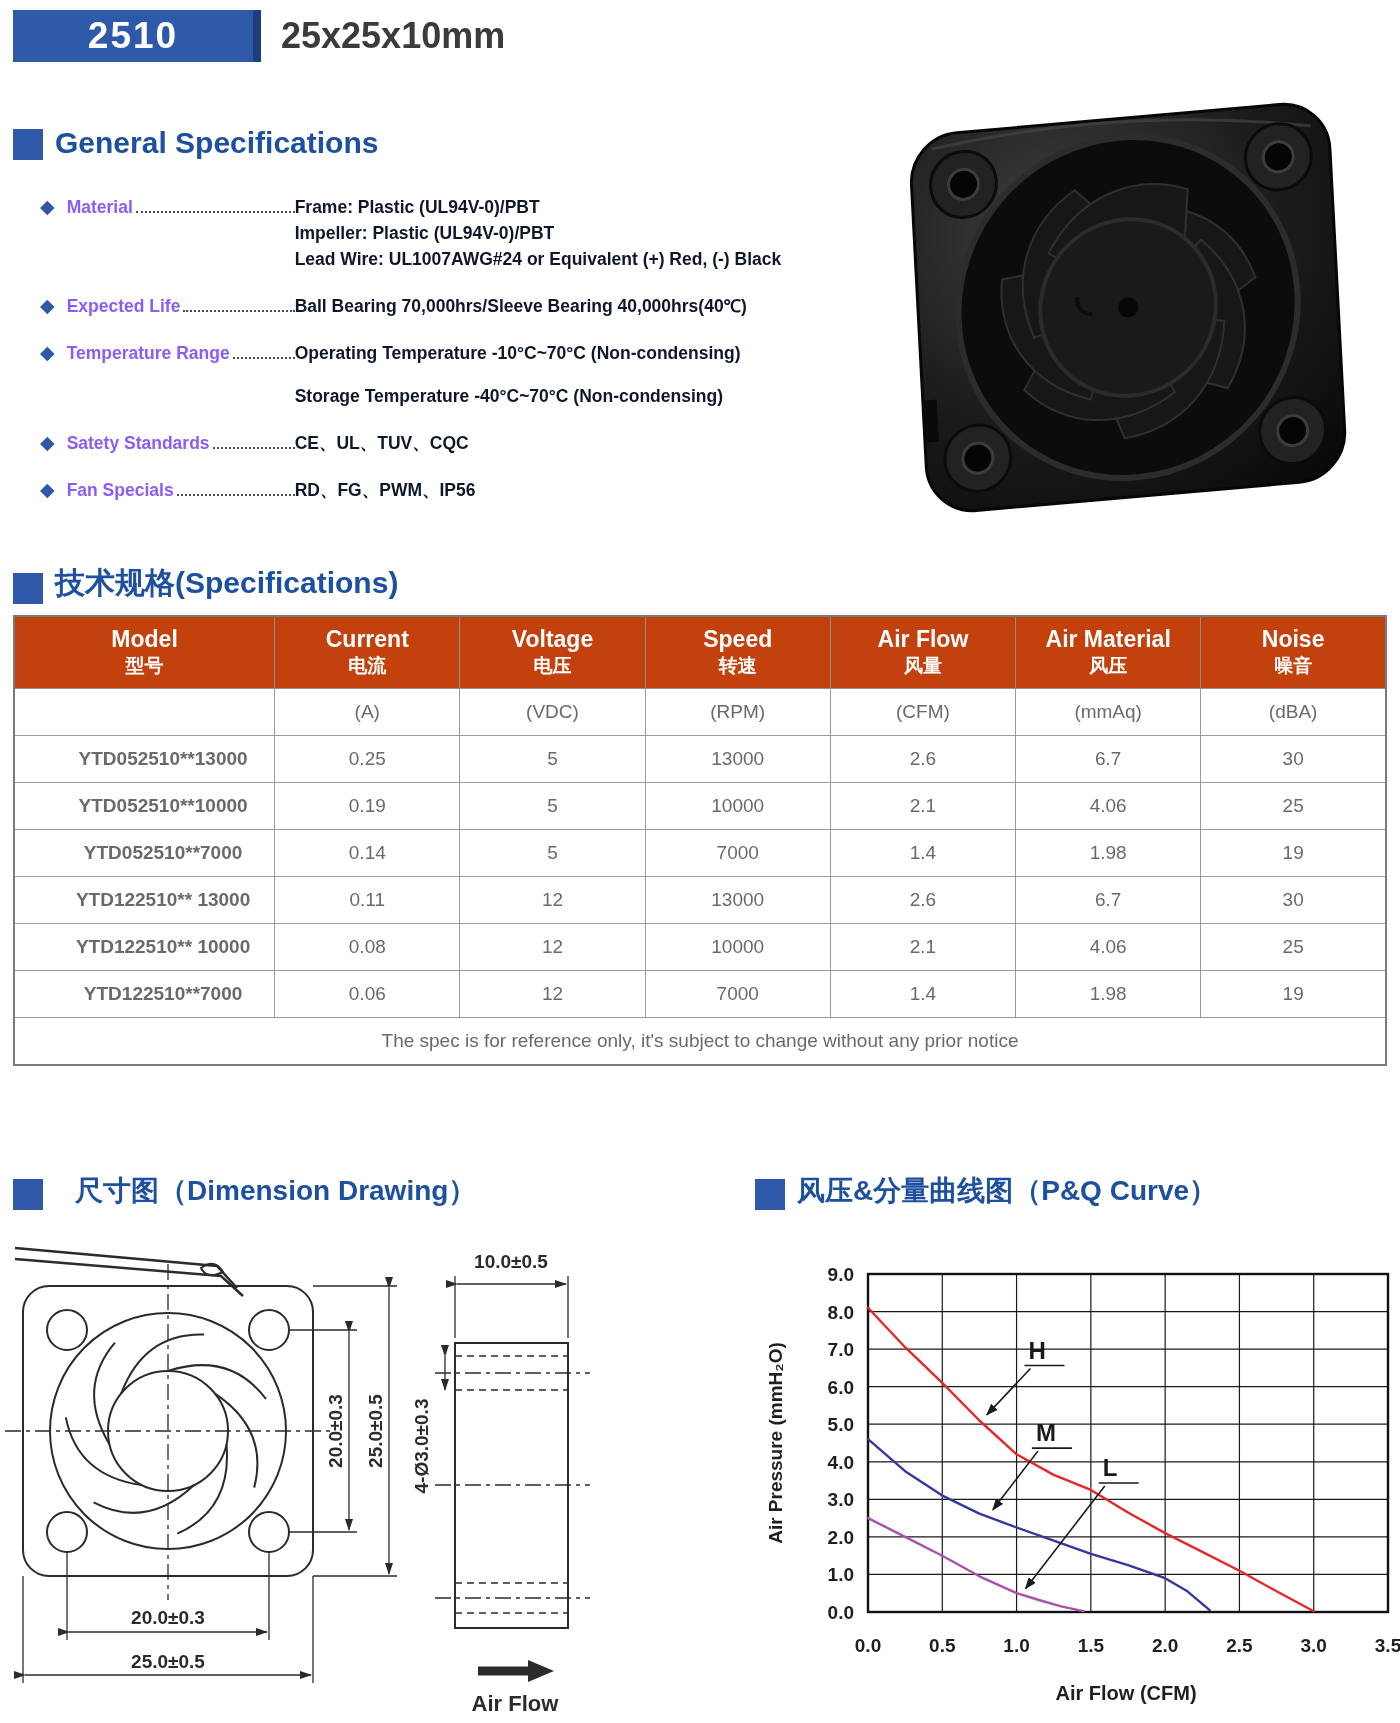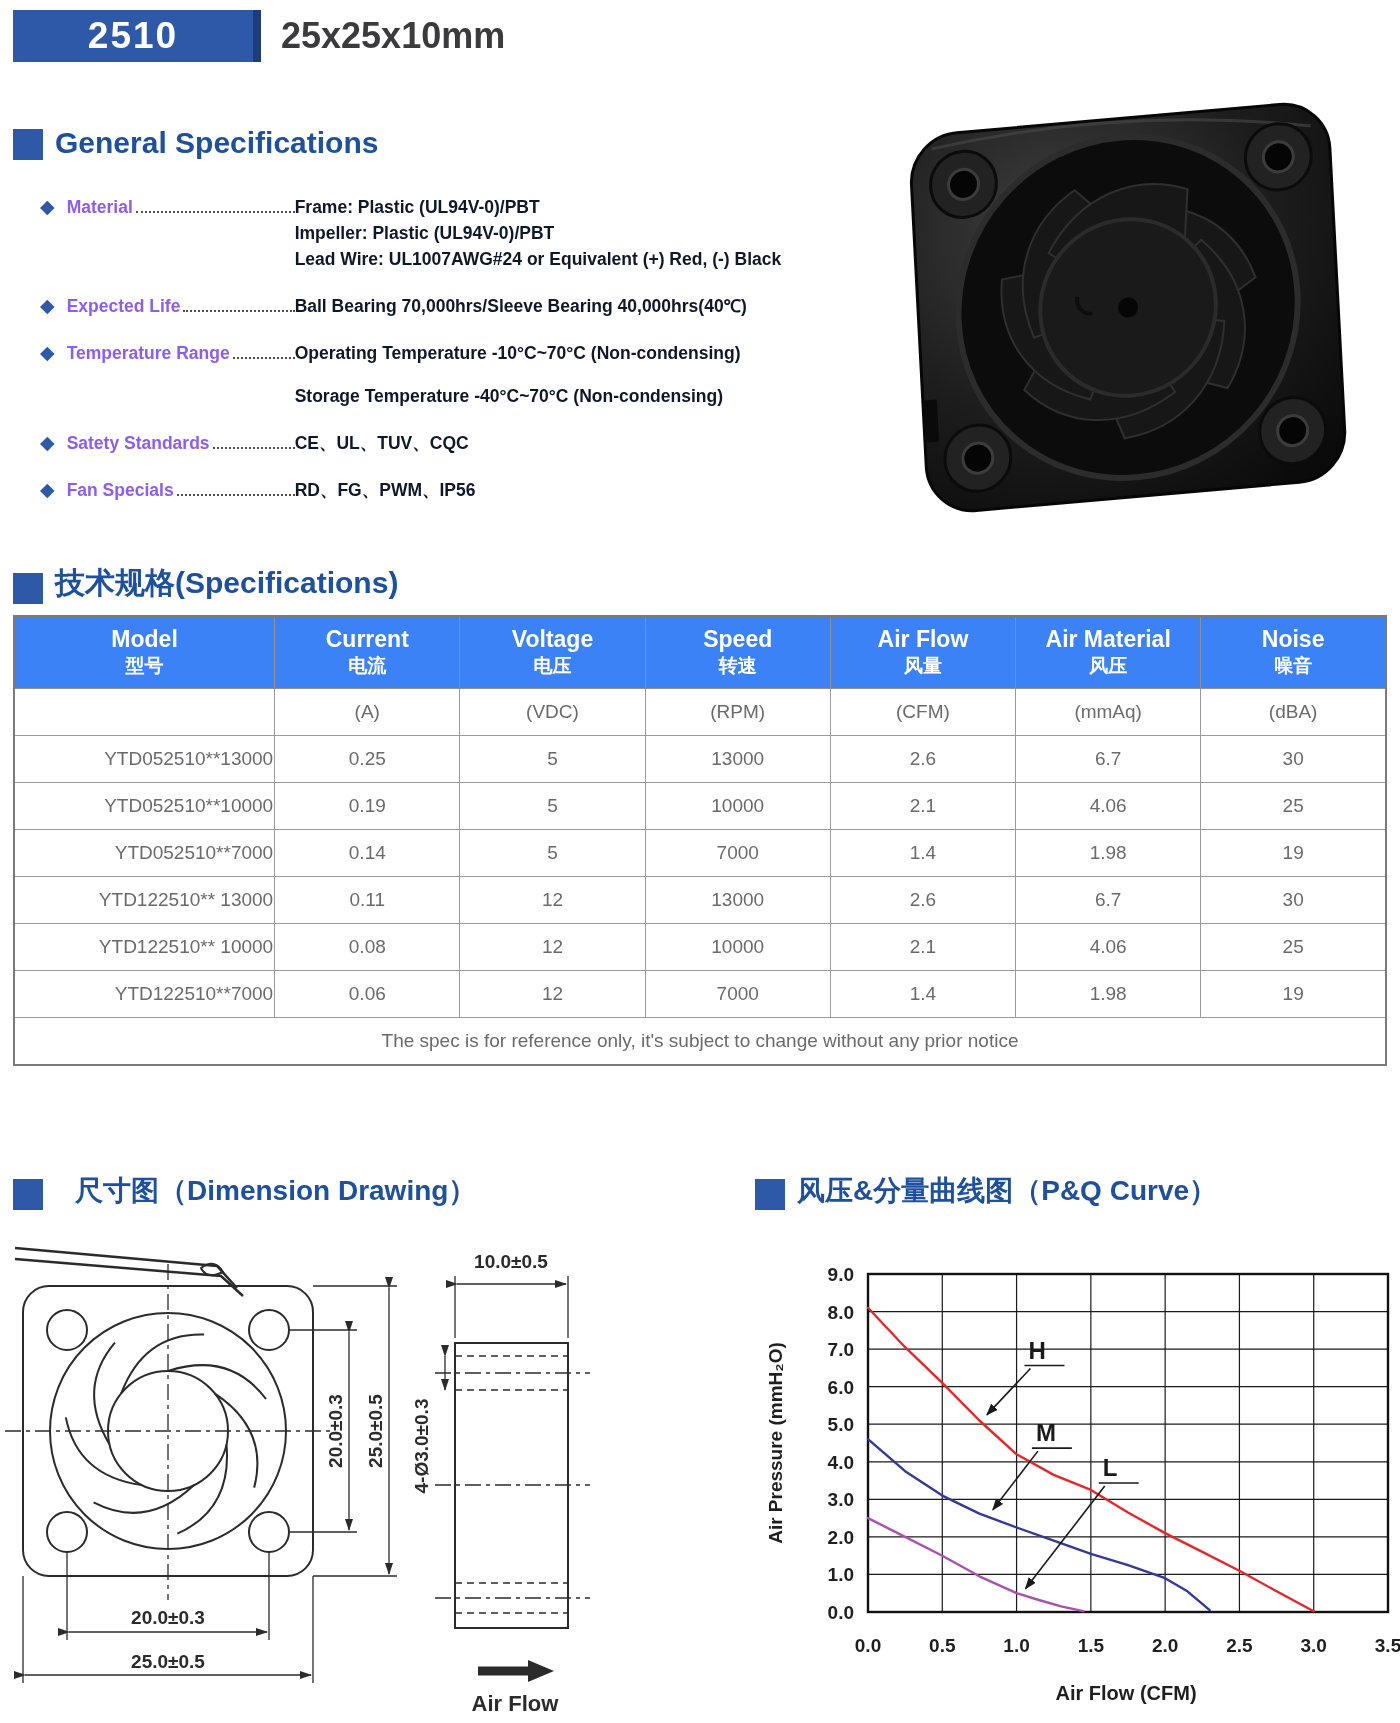--- a/index.html
+++ b/index.html
@@ -32,27 +32,27 @@
   .spec-values .line{white-space:nowrap;}
   .spec-item.sp .spec-values .line + .line{margin-top:17px;}
 
   
   .fan-photo{position:absolute;left:878px;top:92px;width:512px;height:444px;}
 
   
   .spec-table{position:absolute;left:13px;top:615px;width:1374px;border-collapse:collapse;
               border:2px solid #7b7b7b;}
   .spec-table th,.spec-table td{border:1.5px solid #9b9b9b;}
-  .spec-table thead th{background:#3b82f6;color:#fff;padding:8px 2px 9px;border-color:#8f8f8f;}
+  .spec-table thead th{background:#c2410c;color:#fff;padding:8px 2px 9px;border-color:#8f8f8f;}
   .th-en{font-size:23px;font-weight:bold;line-height:28px;}
   .th-zh{font-size:19px;font-weight:bold;line-height:26px;}
   .units-row td{background:#7e99cf;color:#eef2fb;font-size:15px;text-align:center;
                 height:27px;border-color:#9b9b9b;}
   .spec-table tbody td{height:44px;font-size:19px;color:#6a6a6c;text-align:center;background:#fff;}
-  .spec-table tbody td.model-cell{text-align:right;padding-left:38px;}
+  .spec-table tbody td.model-cell{text-align:center;padding-left:38px;font-weight:bold;}
   .foot-row td{background:#7e99cf;color:#f2f5fc;font-size:15.5px;text-align:center;height:30px;}
   .col-model{width:19%;} .col-std{width:13.5%;}
 
   
   .dim-svg{position:absolute;left:5px;top:1228px;width:700px;height:493px;}
   .pq-svg{position:absolute;left:756px;top:1228px;width:644px;height:493px;}
 
   svg text{font-family:"Liberation Sans", sans-serif;}
 </style>
 </head>

